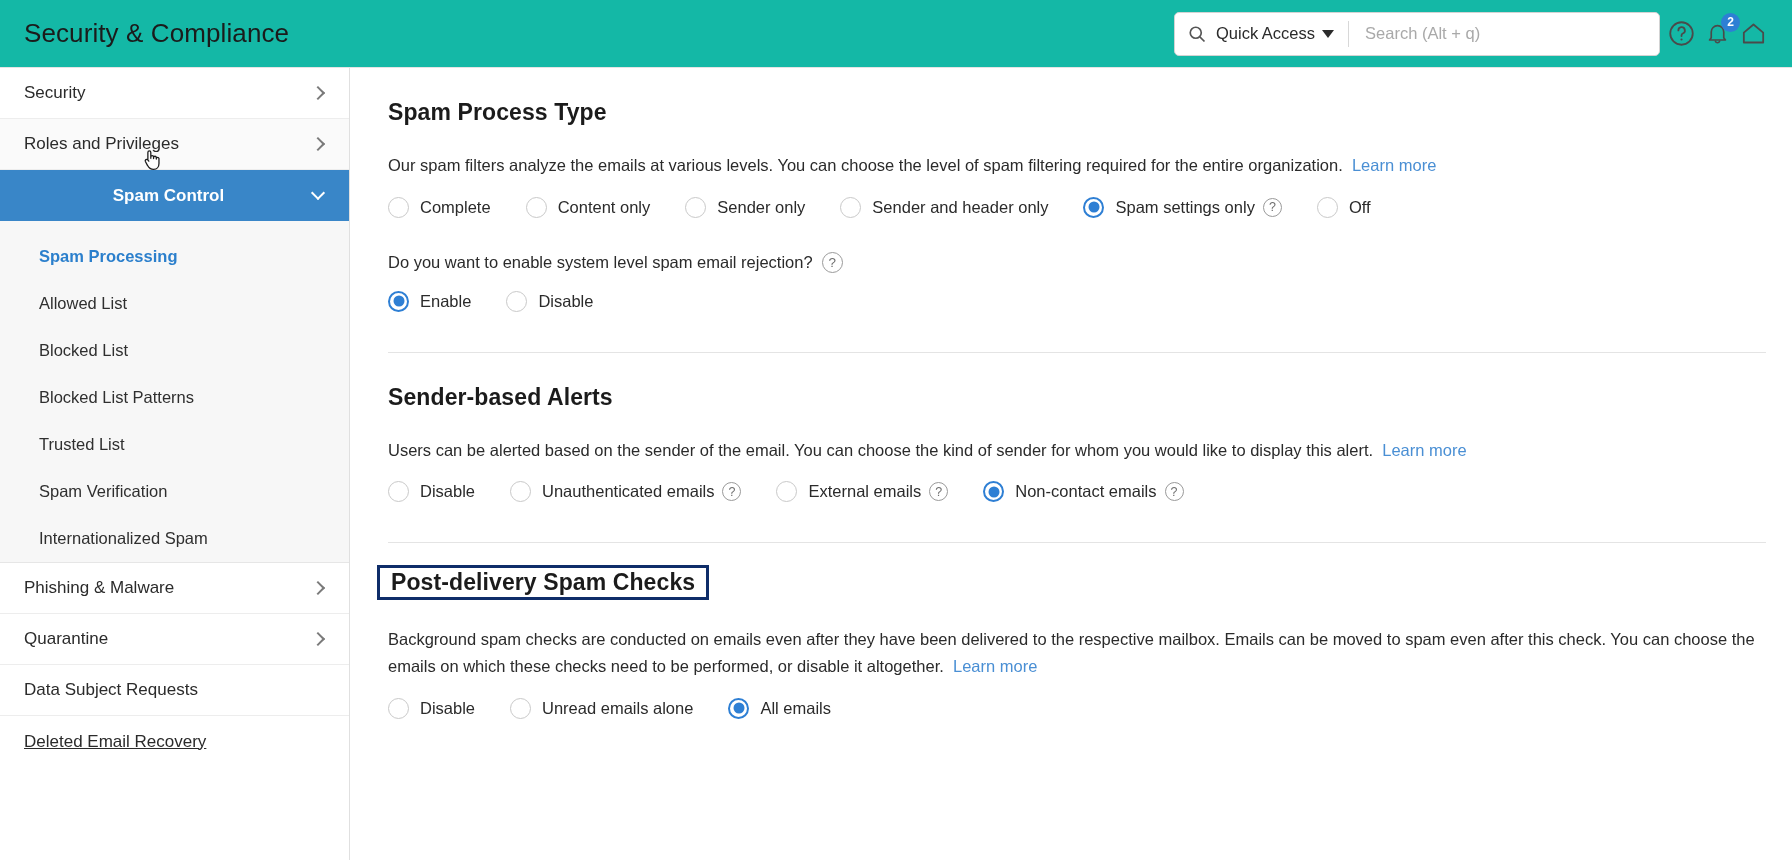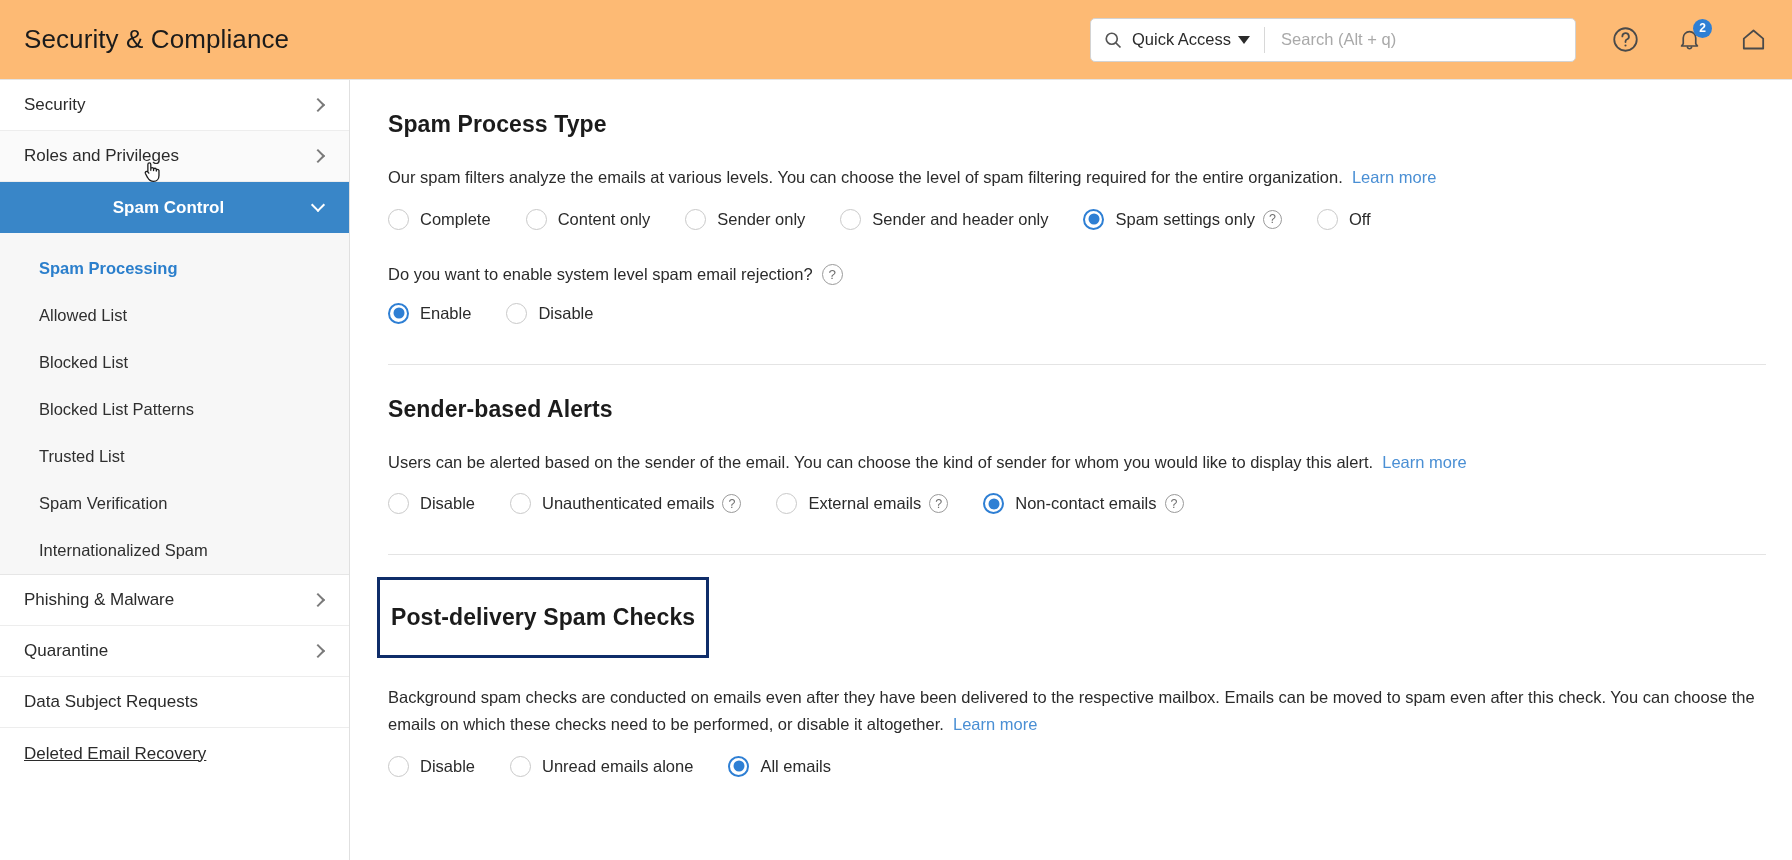--- a/index.html
+++ b/index.html
@@ -7,39 +7,39 @@
     margin: 0; padding: 0;
     width: 1792px; height: 860px;
     background: #ffffff;
     font-family: "Liberation Sans", sans-serif;
     overflow: hidden;
   }
 
   
   .header {
     position: relative;
-    height: 80px;
-    background: #fdba74;
+    height: 68px;
+    background: #14b8a6;
     border-bottom: 1px solid #e4e4e4;
     display: flex;
     align-items: center;
     padding: 0 24px;
   }
   .app-title {
     font-size: 26px;
     color: #1b1b1b;
     font-weight: 400;
     letter-spacing: 0.1px;
     white-space: nowrap;
   }
   .header-right {
     margin-left: auto;
     display: flex;
     align-items: center;
-    gap: 34px;
+    gap: 6px;
   }
   .search-wrap {
     display: flex;
     align-items: center;
     width: 486px;
     height: 44px;
     border: 1px solid #d3d3d3;
     border-radius: 5px;
     background: #fff;
     padding: 0 12px;
@@ -194,21 +194,21 @@
   .sec-title {
     font-size: 23px;
     font-weight: 700;
     color: #1b1b1b;
     margin: 31px 0 0 0;
     display: inline-block;
     letter-spacing: 0.1px;
   }
   .sec-title.focused {
     border: 3px solid #0f2d69;
-    padding: 24px 11px;
+    padding: 1px 11px;
     margin-left: -11px;
     margin-top: 22px;
   }
   .sec-desc {
     font-size: 16.5px;
     color: #2b2b2b;
     line-height: 1.62;
     margin: 26px 0 0 0;
     max-width: 1378px;
   }

